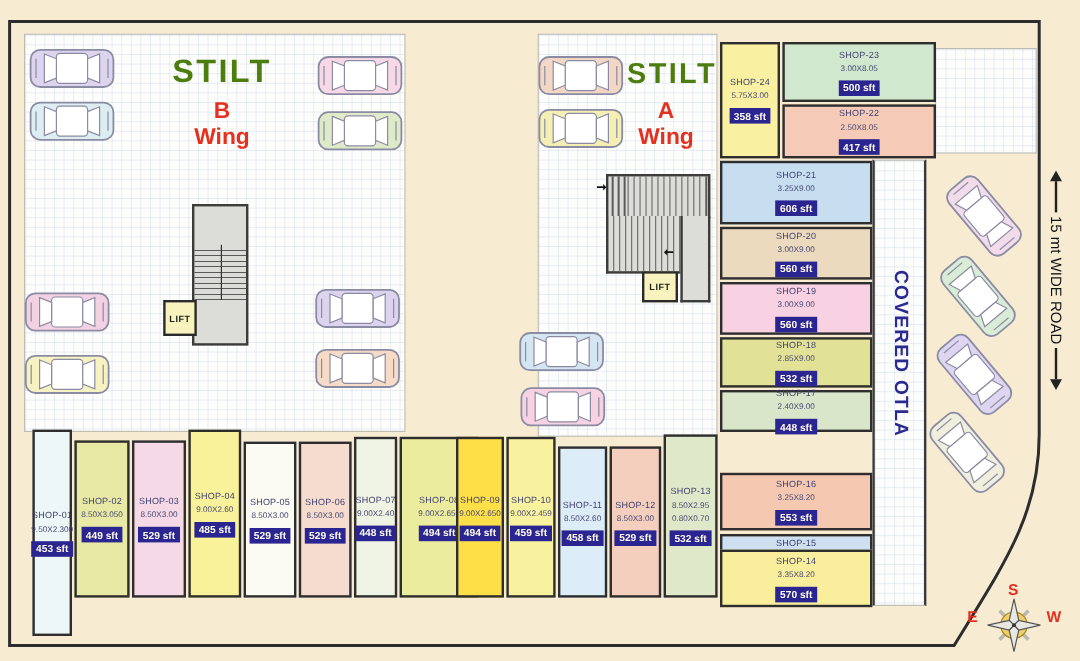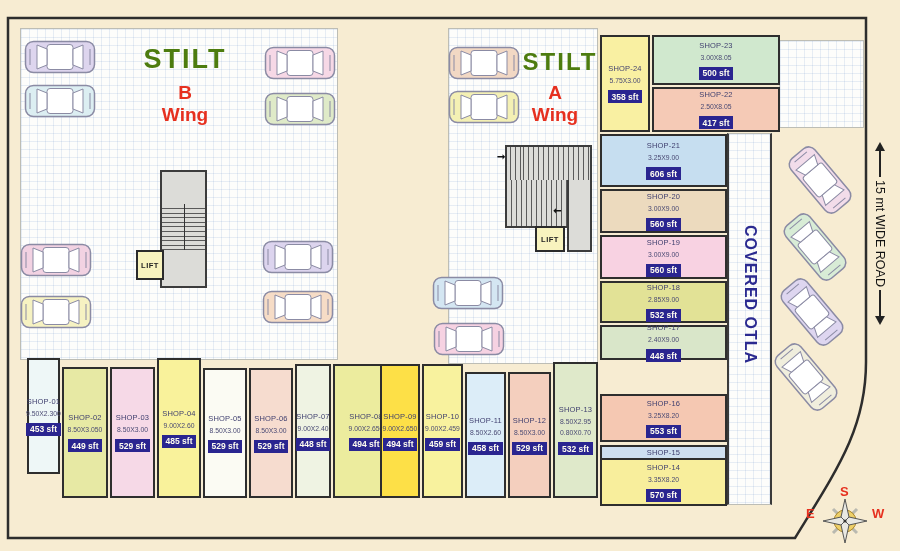--- a/index.html
+++ b/index.html
@@ -92,21 +92,21 @@
   <div class="stair" id="stair-a-up"></div>
   <div class="stair" id="stair-a-low"></div>
   <div class="stair" id="stair-a-landing"></div>
   <div class="lift" id="lift-a">
       <span>LIFT</span>
     </div>
   <span class="stair-arrow" style="left:497px;top:152px">➞</span>
   <span class="stair-arrow" style="left:553px;top:206px;transform:scaleX(-1)">➞</span>
 
   <div id="shops-layer">
-      <div class="shop" style="left: 27px; top: 358px; width: 33px; height: 116px; background: rgb(238, 247, 247);">
+      <div class="shop" style="left: 27px; top: 358px; width: 33px; height: 172px; background: rgb(238, 247, 247);">
         <div class="shop-inner">
           <div class="shop-name">SHOP-01</div>
           <div class="shop-dims">9.50X2.300</div>
           <div class="shop-area">453 sft</div>
         </div>
       </div>
       <div class="shop" style="left: 62px; top: 367px; width: 46px; height: 131px; background: rgb(231, 233, 164);">
         <div class="shop-inner">
           <div class="shop-name">SHOP-02</div>
           <div class="shop-dims">8.50X3.050</div>

